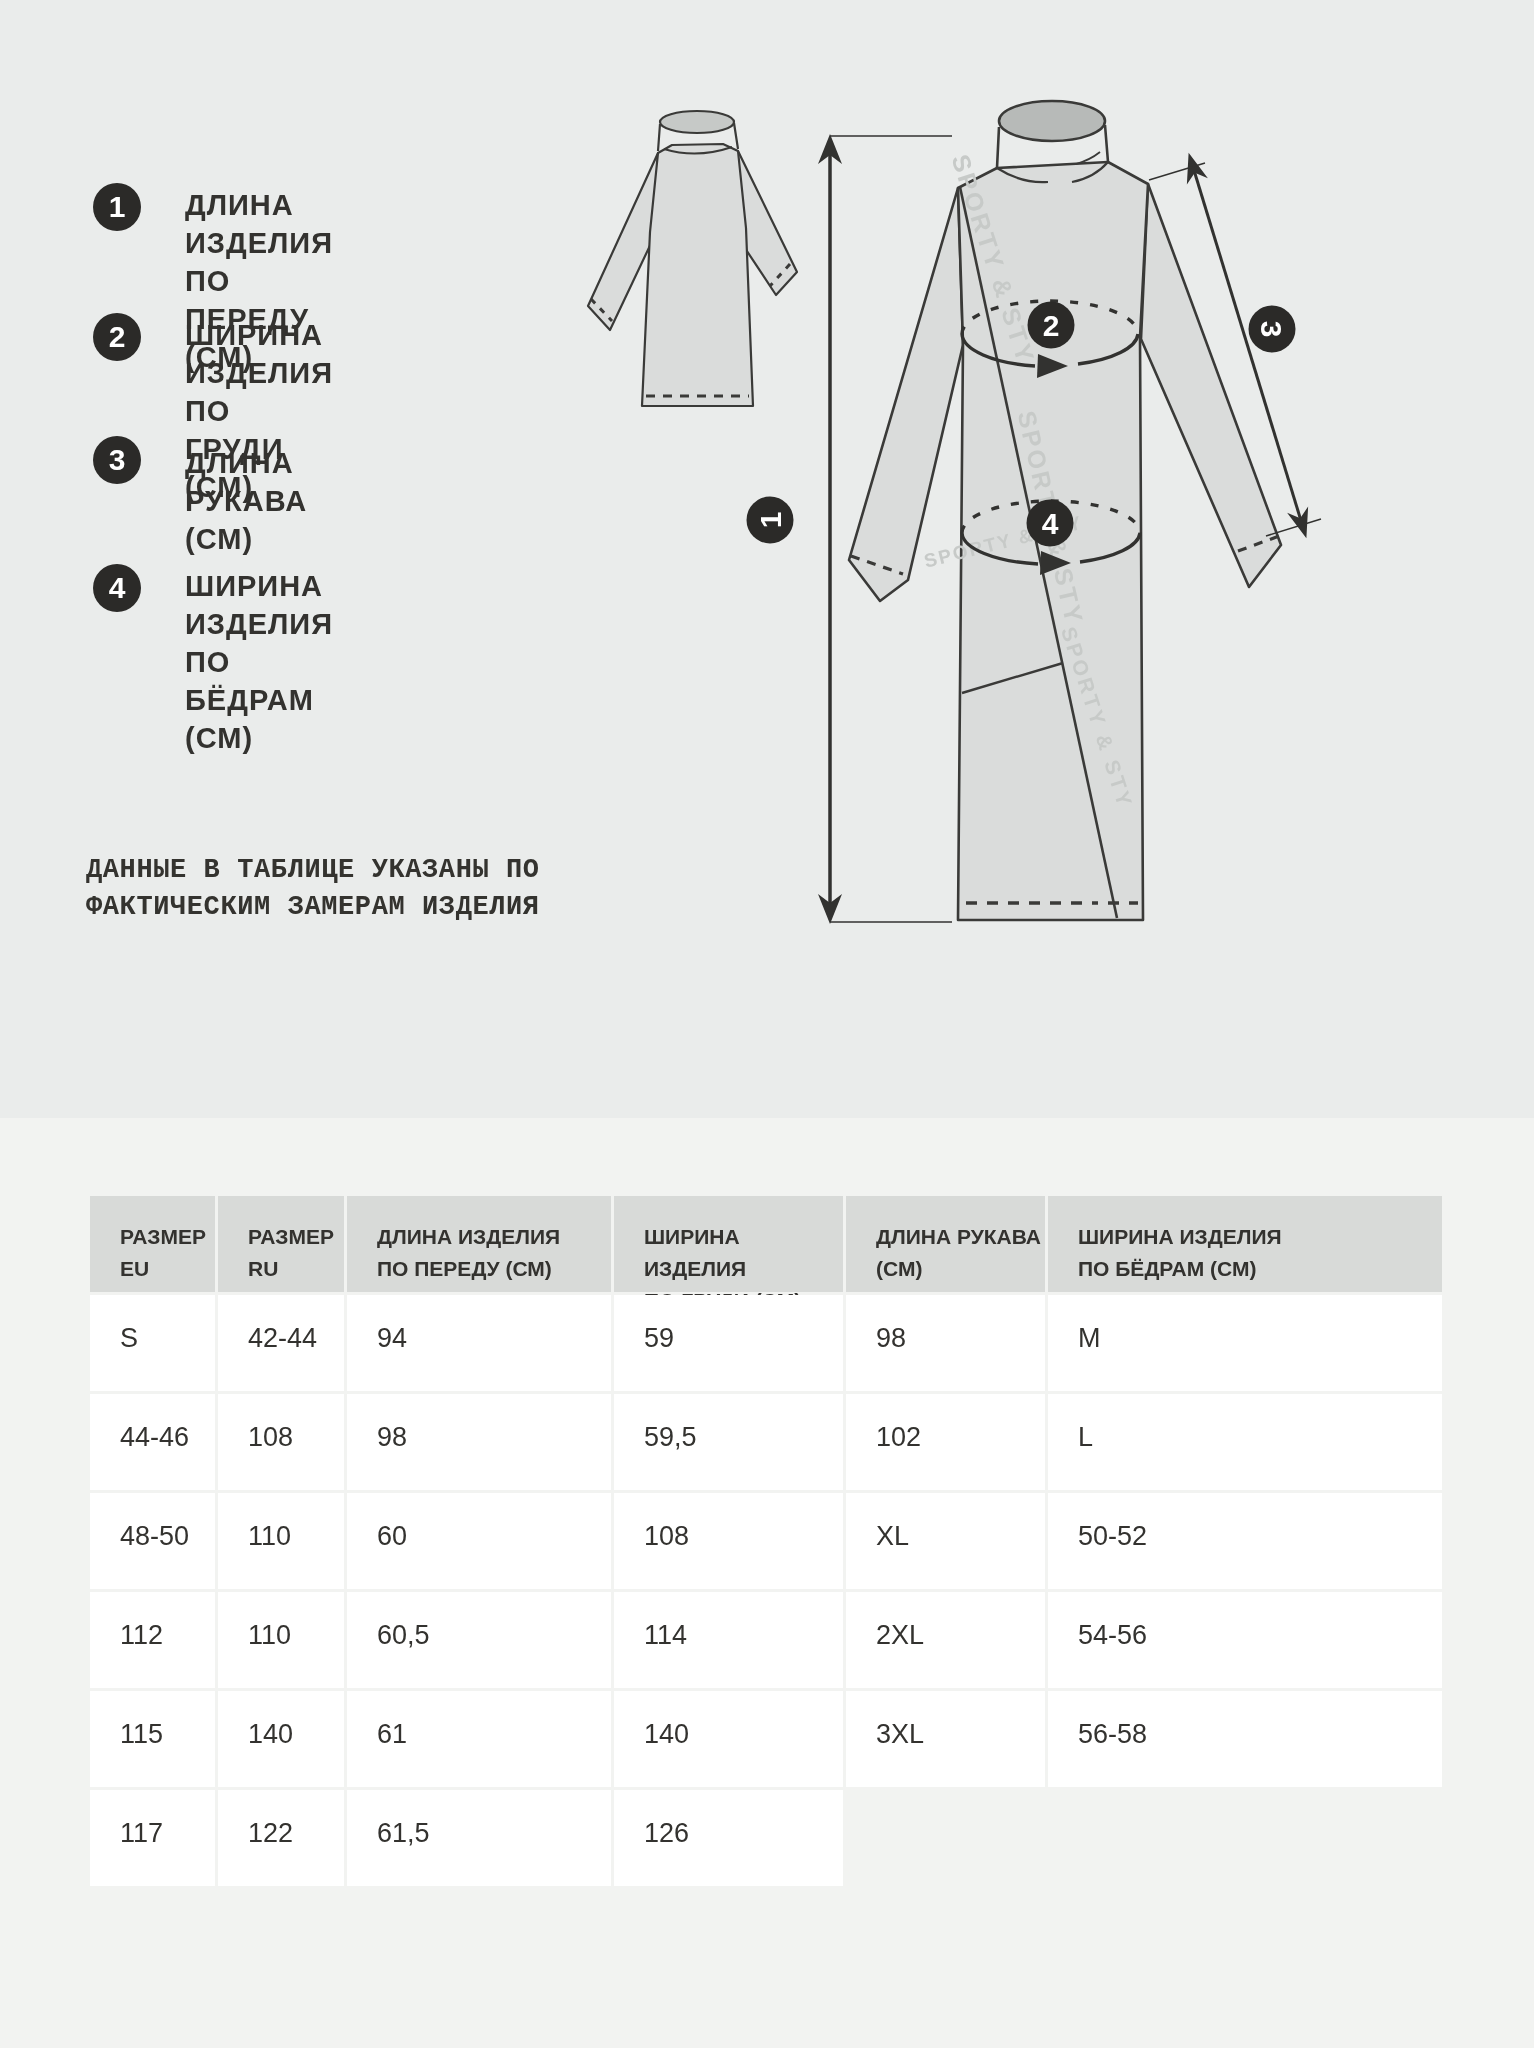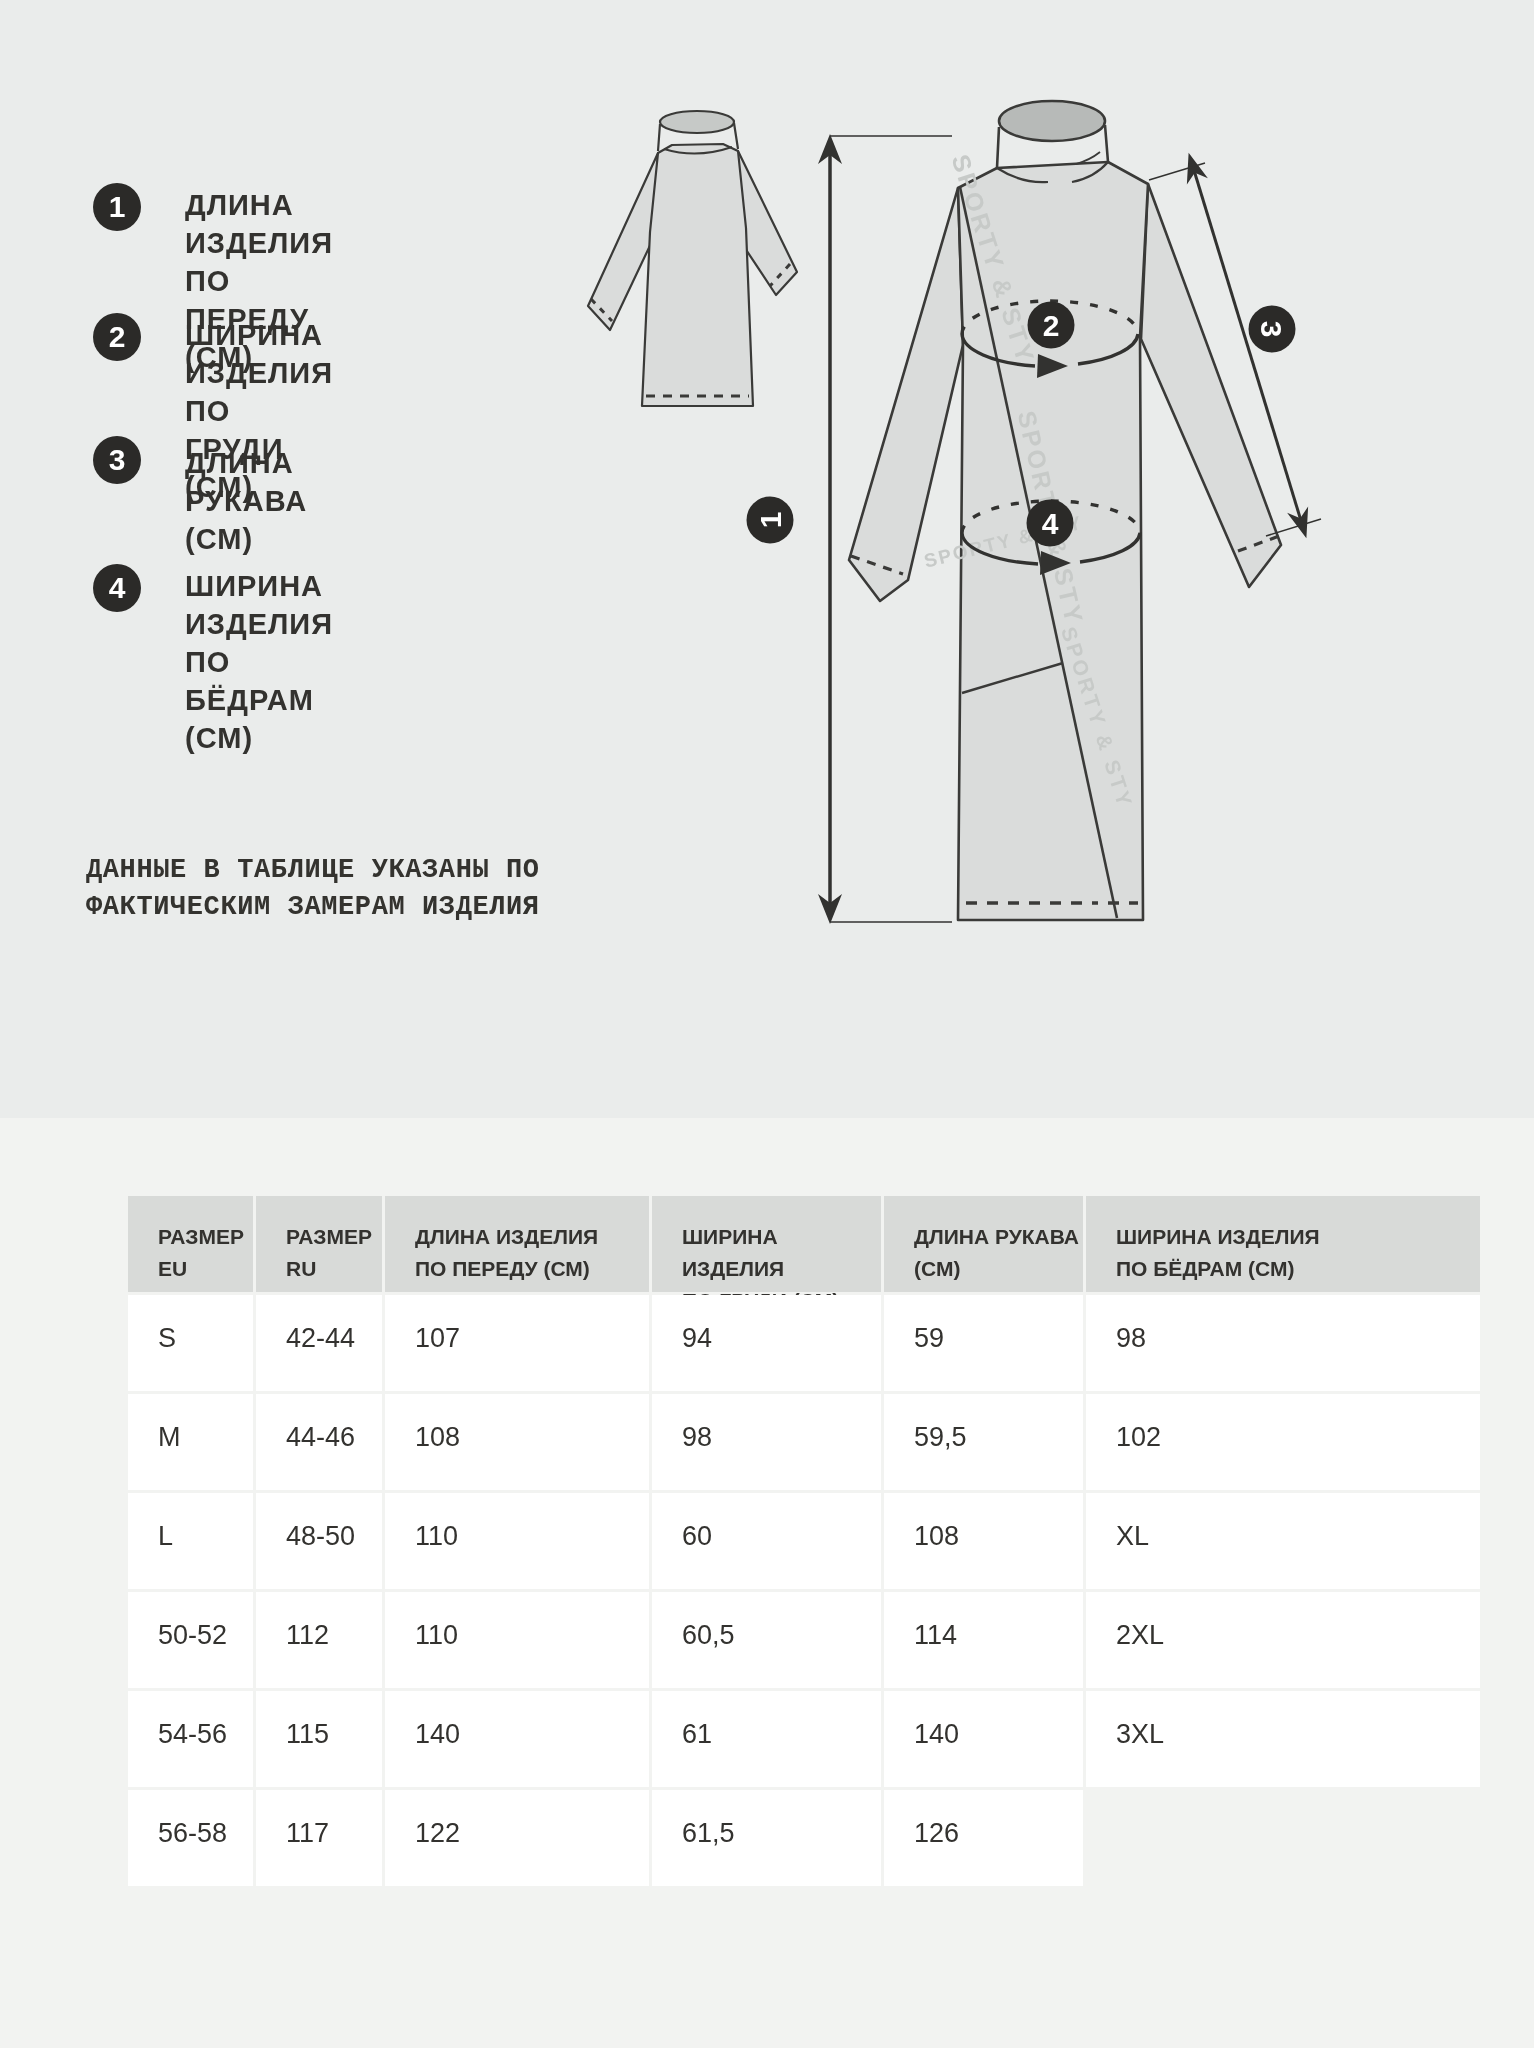--- a/index.html
+++ b/index.html
@@ -35,21 +35,20 @@
     line-height:37px; white-space:pre-line; color:#34332f;font-family:Liberation Mono, monospace;
   }
 
   
   .size-table {
     position:absolute; left:90px; top:1196px; width:1180px;
     display:grid;
     grid-template-columns:125px 126px 264px 229px 199px 394px;
     grid-auto-rows:96px;
     gap:3px;
-    margin-left:38px;
   }
   .size-table .cell { background:#ffffff; padding:28px 0 0 30px; font-size:27px; color:#33322f; white-space:pre; }
   .size-table .head {
     background:#d8dad8; padding:25px 0 0 30px;
     font-size:21px; font-weight:bold; line-height:32px;
     color:#33322f; white-space:pre-line;
   }
 </style>
 </head>
 <body>
@@ -180,21 +179,20 @@
     <div class="head">ДЛИНА ИЗДЕЛИЯ
 ПО ПЕРЕДУ (СМ)</div>
     <div class="head">ШИРИНА ИЗДЕЛИЯ
 ПО ГРУДИ (СМ)</div>
     <div class="head">ДЛИНА РУКАВА (СМ)</div>
     <div class="head">ШИРИНА ИЗДЕЛИЯ
 ПО БЁДРАМ (СМ)</div>
 
     <div class="cell">S</div>
     <div class="cell">42-44</div>
-    <div class="cell">107</div>
     <div class="cell">94</div>
     <div class="cell">59</div>
     <div class="cell">98</div>
 
     <div class="cell">M</div>
     <div class="cell">44-46</div>
     <div class="cell">108</div>
     <div class="cell">98</div>
     <div class="cell">59,5</div>
     <div class="cell">102</div>

